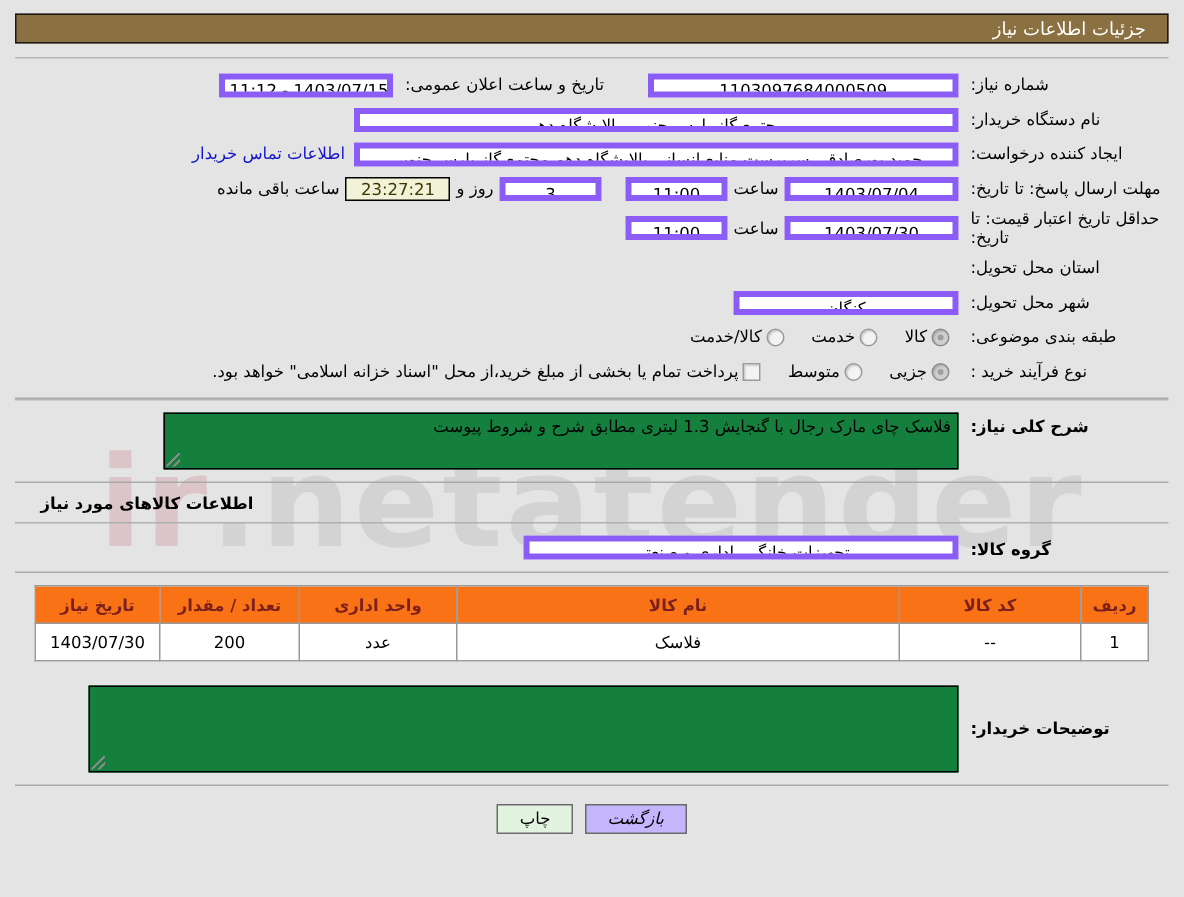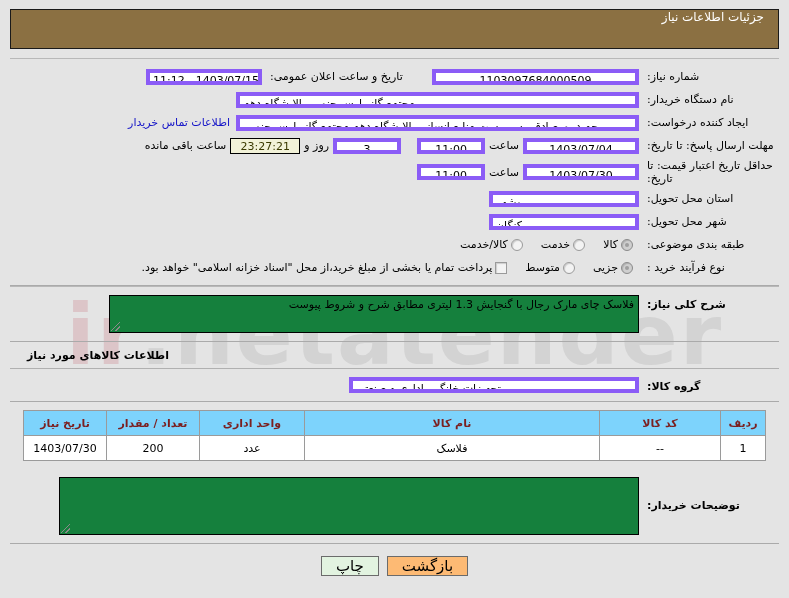--- a/index.html
+++ b/index.html
@@ -21,25 +21,25 @@
     font-size:84px; font-weight:bold; letter-spacing:2px;
     color:rgba(150,150,150,0.22);
     direction:ltr;
   }
   .watermark .wm-red{color:rgba(200,120,130,0.28);}
   .page{position:relative;z-index:1;}
 
   
   .titlebar{
     margin:9px 10px 0 10px;
-    height:40px;
+    height:20px;
     background:#8b7042;
     border:1px solid #1a1a1a;
     box-sizing:border-box;
-    display:flex;justify-content:flex-start;
+    display:flex;align-items:center;justify-content:flex-start;
     padding:0 14px;
   }
   .titlebar span{
     color:#ffffff;font-size:12px;font-weight:normal;
   }
   .panel-top{
     margin:9px 10px 0 10px;
     border-top:1px solid #b8b8b8;
     border-bottom:1px solid #aaa;
     padding:6px 0 6px 0;
@@ -70,21 +70,21 @@
     background:#fff;
     height:16px;
     line-height:16px;
     font-size:11px;
     padding:0 3px;
     box-sizing:border-box;
     overflow:hidden;
     white-space:nowrap;
     text-align:center;
   }
-  .fld.rt{text-align:left;}
+  .fld.rt{text-align:center;}
   .fld.num{ direction:ltr; text-align:center; }
   .w-needno{width:207px;}
   .w-wide{width:403px;}
   .w-date{width:116px;}
   .w-time{width:68px;}
   .w-days{width:68px;}
   .w-prov{width:150px;}
   .w-city{width:150px;}
   .w-group{width:290px;}
   .countdown{
@@ -179,21 +179,21 @@
   
   .tbl-wrap{margin:8px 10px 0 10px;}
   table{
     border-collapse:collapse;
     width:724px;
     margin:0 auto;
     background:#fff;
     table-layout:fixed;
   }
   th{
-    background:#7dd3fc;
+    background:#f97316;
     color:#7b1f1f;
     font-size:11px;
     font-weight:bold;
     border:1px solid #9a9a9a;
     height:22px;
     text-align:center;
   }
   td{
     border:1px solid #9a9a9a;
     height:22px;
@@ -208,27 +208,27 @@
   .c-qty{width:90px;}
   .c-date{width:80px;}
 
   
   .btnbar{
     margin-top:12px;
     display:flex;justify-content:center;align-items:center;gap:8px;
   }
   .btn{
     border:1px solid #6b6b6b;
-    font-size:15px;
+    font-size:11px;
     padding:2px 14px;
     cursor:pointer;
     font-family:inherit;
     line-height:14px;
   }
-  .btn-back{background:#fdba74;}
+  .btn-back{background:#c4b5fd;font-style:italic;}
   .btn-print{background:#e2f3e0;}
 </style>
 </head>
 <body>
 
 <div class="watermark">
   <span class="wm-red">ir</span>
     <span>.net</span>
     <span>atender</span>
 </div>
@@ -272,21 +272,20 @@
 
     <div class="row">
       <div class="lbl two-line">حداقل تاریخ اعتبار قیمت: تا تاریخ:</div>
       <div class="fld num w-date">1403/07/30</div>
       <span class="inline-txt">ساعت</span>
       <div class="fld num w-time">11:00</div>
     </div>
 
     <div class="row">
       <div class="lbl">استان محل تحویل:</div>
-      <div class="fld rt w-prov">بوشهر</div>
     </div>
 
     <div class="row">
       <div class="lbl">شهر محل تحویل:</div>
       <div class="fld rt w-city">کنگان</div>
     </div>
 
     <div class="row">
       <div class="lbl">طبقه بندی موضوعی:</div>
       <span class="radio checked"></span>

